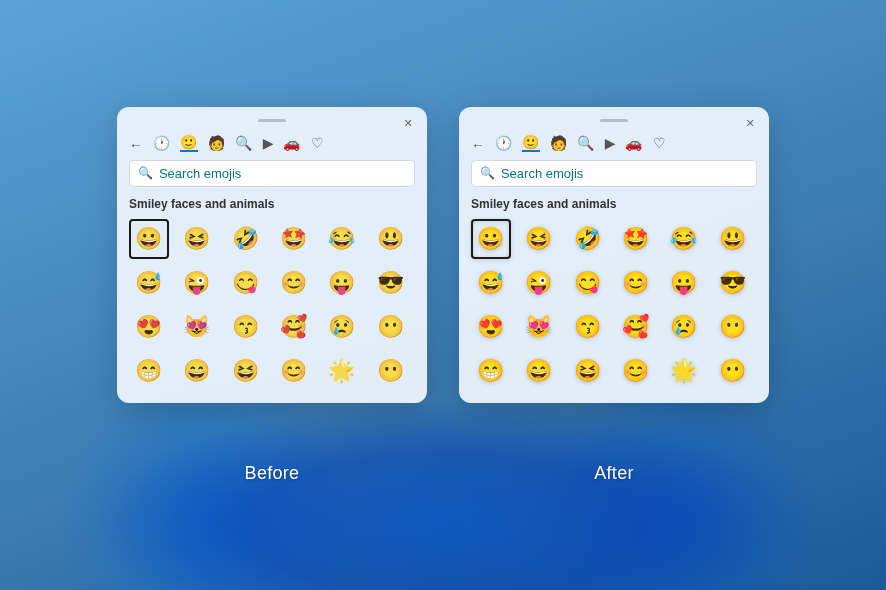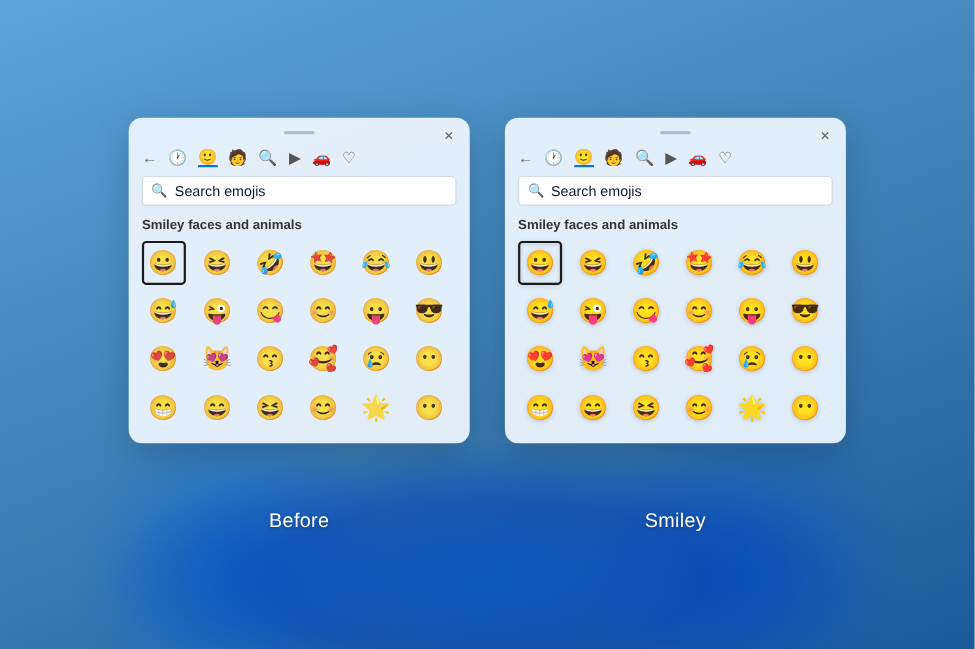--- a/index.html
+++ b/index.html
@@ -143,21 +143,21 @@
       margin-bottom: 10px;
       gap: 6px;
     }
 
     .search-box .search-icon {
       color: #666;
       font-size: 12px;
     }
 
     .search-placeholder {
-      color: #0f172a;
+      color: #0f766e;
       font-size: 13px;
     }
 
     .section-label {
       font-size: 12px;
       color: #333;
       margin-bottom: 8px;
       font-weight: 700;
     }
 
@@ -301,16 +301,16 @@
         <div class="emoji-cell after-emoji">😶</div>
 
         <div class="emoji-cell after-emoji">😁</div>
         <div class="emoji-cell after-emoji">😄</div>
         <div class="emoji-cell after-emoji">😆</div>
         <div class="emoji-cell after-emoji">😊</div>
         <div class="emoji-cell after-emoji">🌟</div>
         <div class="emoji-cell after-emoji">😶</div>
       </div>
     </div>
-    <div class="panel-label">Smiley</div>
+    <div class="panel-label">After</div>
   </div>
 
 </div>
 
 </body></html>

